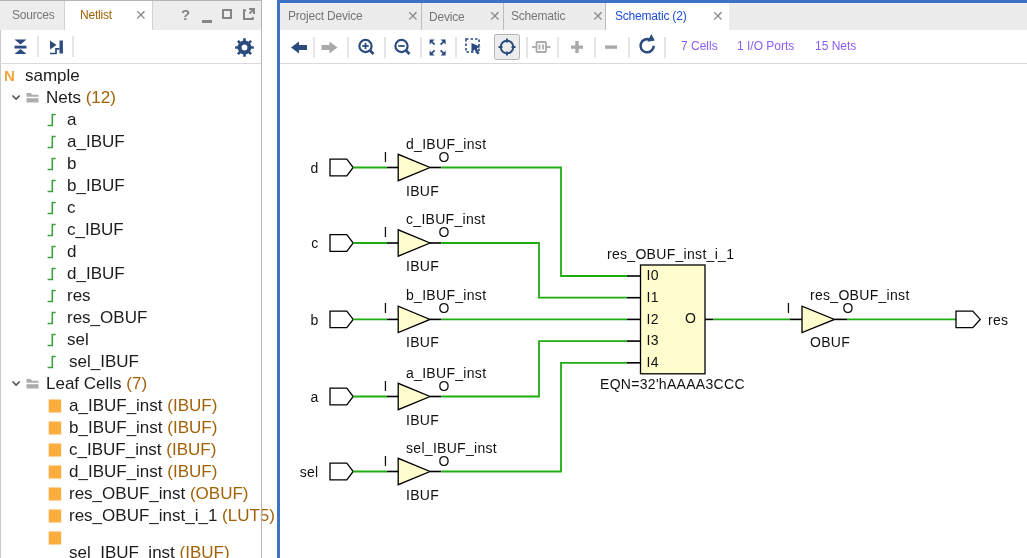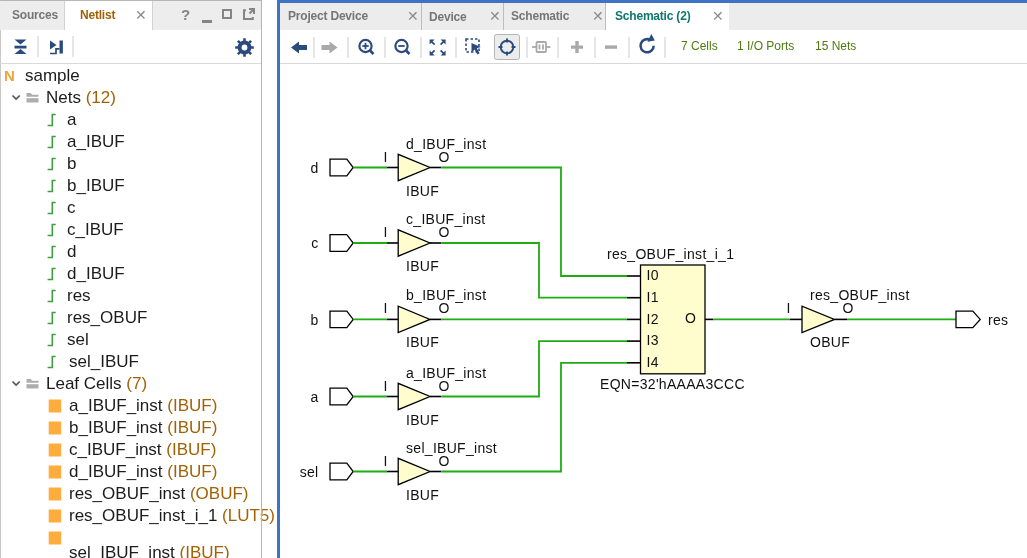--- a/index.html
+++ b/index.html
@@ -1,20 +1,20 @@
 <!DOCTYPE html>
 <html><head><meta charset="utf-8"><style>
 html,body{margin:0;padding:0}
 body{width:1027px;height:558px;position:relative;font-family:"Liberation Sans",sans-serif;background:#fff;overflow:hidden}
 .ab{position:absolute}
 .t{position:absolute;font-size:17px;color:#1c1c1c;height:22px;line-height:22px;white-space:pre}
 .g{color:#a16207}
-.tabtxt{position:absolute;font-weight:bold;font-size:12px;letter-spacing:-0.2px;color:#767676;height:27px;line-height:27px;white-space:pre}
+.tabtxt{position:absolute;font-weight:normal;font-size:12px;letter-spacing:-0.2px;color:#767676;height:27px;line-height:27px;white-space:pre}
 .x{position:absolute;color:#8b8b8b;font-size:14px;height:27px;line-height:26px}
-.lnk{position:absolute;font-size:12px;color:#4d7c0f;height:33px;line-height:33px;white-space:pre}
+.lnk{position:absolute;font-size:12px;color:#8b5cf6;height:33px;line-height:33px;white-space:pre}
 </style></head><body>
 
 <div class="ab" style="left:0;top:0;width:262px;height:558px;background:#fff;border-top:1px solid #b5b5b5;border-left:1px solid #c9c9c9;box-sizing:border-box"></div>
 <div class="ab" style="left:0;top:1px;width:262px;height:29px;background:#ededed"></div>
 <div class="tabtxt" style="left:12px;top:2px">Sources</div>
 <div class="ab" style="left:64px;top:1px;width:89px;height:29px;background:#fff;border-left:1px solid #d2d2d2;border-right:1px solid #d2d2d2;box-sizing:border-box"></div>
 <div class="tabtxt" style="left:80px;top:2px;color:#a16207">Netlist</div>
 <div class="x" style="left:135px;top:2px">✕</div>
 <div class="ab" style="left:181px;top:2px;height:27px;line-height:26px;color:#858585;font-size:15px;font-weight:bold">?</div>
 <div class="ab" style="left:202px;top:20px;width:10px;height:2.5px;background:#858585"></div>
@@ -99,21 +99,21 @@
 <div class="ab" style="left:421px;top:3px;width:1px;height:27px;background:#bdbdbd"></div>
 <div class="ab" style="left:503px;top:3px;width:1px;height:27px;background:#bdbdbd"></div>
 <div class="ab" style="left:605px;top:3px;width:1px;height:27px;background:#bdbdbd"></div>
 <div class="tabtxt" style="left:288px;top:3px">Project Device</div>
 <div class="x" style="left:407px;top:3px">✕</div>
 <div class="tabtxt" style="left:429px;top:4px">Device</div>
 <div class="x" style="left:489px;top:3px">✕</div>
 <div class="tabtxt" style="left:511px;top:3px">Schematic</div>
 <div class="x" style="left:592px;top:3px">✕</div>
 <div class="ab" style="left:606px;top:3px;width:123px;height:27px;background:#fff"></div>
-<div class="tabtxt" style="left:615px;top:3px;color:#0f766e">Schematic (2)</div>
+<div class="tabtxt" style="left:615px;top:3px;color:#1d4ed8">Schematic (2)</div>
 <div class="x" style="left:712px;top:3px">✕</div>
 <svg class="ab" style="left:280px;top:30px" width="747" height="33" viewBox="280 30 747 33">
 <line x1="314" y1="37" x2="314" y2="58" stroke="#cbcbcb" stroke-width="1"></line>
 <line x1="348" y1="37" x2="348" y2="58" stroke="#cbcbcb" stroke-width="1"></line>
 <line x1="385" y1="37" x2="385" y2="58" stroke="#cbcbcb" stroke-width="1"></line>
 <line x1="421" y1="37" x2="421" y2="58" stroke="#cbcbcb" stroke-width="1"></line>
 <line x1="456" y1="37" x2="456" y2="58" stroke="#cbcbcb" stroke-width="1"></line>
 <line x1="527" y1="37" x2="527" y2="58" stroke="#cbcbcb" stroke-width="1"></line>
 <line x1="558" y1="37" x2="558" y2="58" stroke="#cbcbcb" stroke-width="1"></line>
 <line x1="595" y1="37" x2="595" y2="58" stroke="#cbcbcb" stroke-width="1"></line>

